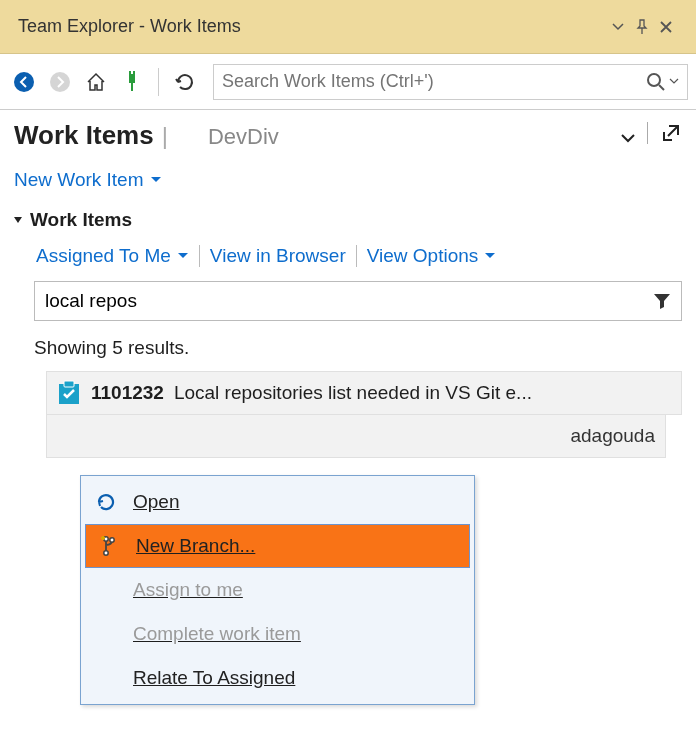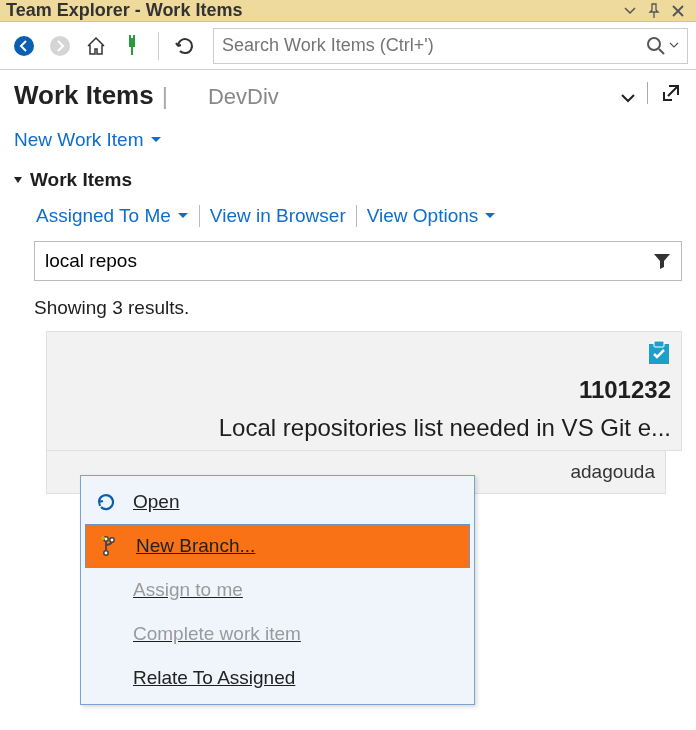--- a/index.html
+++ b/index.html
@@ -7,42 +7,41 @@
   font-family: "Segoe UI", Tahoma, sans-serif;
   font-size: 14px;
   background: #fff;
   width: 696px;
   height: 730px;
   overflow: hidden;
   color: #1e1e1e;
 }
 .titlebar {
   background: #eeda9d;
-  height: 22px;
-  display: flex;
-  align-items: center;
-  padding: 0 6px;
+  height: 54px;
+  display: flex;
+  align-items: center;
+  padding: 0 18px;
   border-bottom: 1px solid #d6c48a;
-  font-weight: bold;
 }
 .titlebar .title {
   flex: 1;
   font-size: 18px;
   color: #333;
 }
 .titlebar .btn {
   width: 24px;
   height: 24px;
   display: flex;
   align-items: center;
   justify-content: center;
   color: #555;
 }
 .toolbar {
-  height: 48px;
+  height: 56px;
   display: flex;
   align-items: center;
   padding: 0 8px;
   gap: 4px;
   border-bottom: 1px solid #ccc;
 }
 .toolbar .tbtn {
   width: 32px;
   height: 32px;
   display: flex;
@@ -146,26 +145,25 @@
 }
 .results-label {
   padding: 10px 14px 8px 34px;
   font-size: 19px;
 }
 .workitem {
   margin: 4px 14px 0 46px;
   background: #f2f2f2;
   border: 1px solid #e0e0e0;
   padding: 8px 10px;
-  font-size: 24px;
-  display: flex;
-  align-items: flex-end;
+  font-size: 19px;
+  display: flex;
+  align-items: center;
   gap: 10px;
   position: relative;
-  flex-direction: column;
 }
 .workitem .id { font-weight: 700; }
 .workitem .txt { white-space: nowrap; overflow: hidden; text-overflow: ellipsis; flex: 1; }
 .assignee-row {
   margin: 0 30px 0 46px;
   background: #f2f2f2;
   border: 1px solid #e0e0e0;
   border-top: none;
   padding: 10px 10px;
   font-size: 19px;
@@ -330,21 +328,21 @@
 
 <div class="filterbox">
   <input value="local repos" style="">
   <span>
     <svg width="18" height="16" viewBox="0 0 18 16">
         <path d="M1 1 h16 L11 8 v6 l-4 2 v-8 z" fill="#333"></path>
       </svg>
   </span>
 </div>
 
-<div class="results-label">Showing 3 results.</div>
+<div class="results-label">Showing 5 results.</div>
 
 <div class="workitem">
   <span>
     <svg width="24" height="26" viewBox="0 0 24 26">
         <rect x="2" y="4" width="20" height="20" fill="#1ba1c9"></rect>
         <rect x="7" y="1" width="10" height="6" rx="1" fill="#1ba1c9" stroke="#fff" stroke-width="1"></rect>
         <path d="M7 14 l3 3 l7-7" stroke="#fff" stroke-width="2.5" fill="none"></path>
       </svg>
   </span>
   <span class="id">1101232</span>

